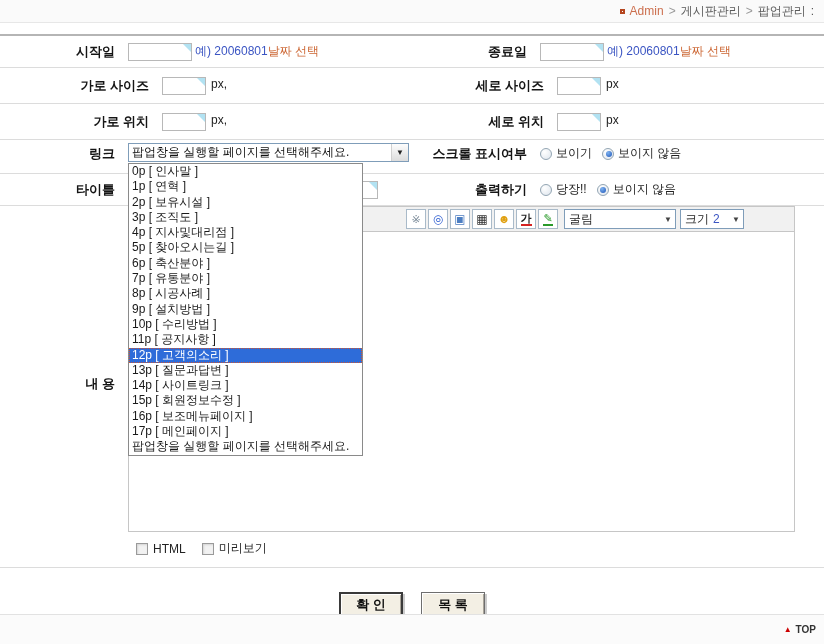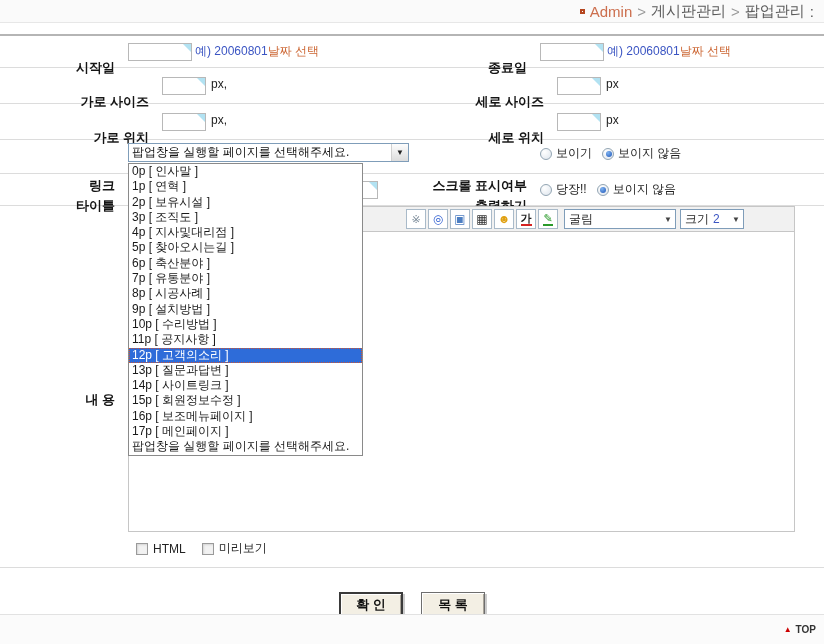--- a/index.html
+++ b/index.html
@@ -3,33 +3,33 @@
 <meta charset="utf-8">
 <style>
   * { margin:0; padding:0; box-sizing:border-box; }
   html,body { width:824px; height:644px; background:#fff; overflow:hidden;
     font-family:"Liberation Sans","DejaVu Sans",sans-serif; }
   .page { position:relative; width:824px; height:644px; background:#fff; }
 
   
   .topbar { height:23px; background:#fafafa; border-bottom:1px solid #e7e7e7;
     display:flex; justify-content:flex-end; align-items:center; padding-right:10px;
-    font-size:15px; color:#666; }
+    font-size:12px; color:#666; }
   .crumb { display:flex; align-items:center; gap:5px; }
   .bullet { display:inline-block; width:5px; height:5px; border:2px solid #b5461f; background:#fff; }
   .crumb-admin { color:#cc6f4e; text-decoration:none; }
   .crumb-sep { color:#999; }
   .crumb-txt { color:#5a5a5a; }
 
   
   .formtable { margin-top:11px; border-top:2px solid #b5b5b5; }
   .frow { display:flex; border-bottom:1px solid #dcdcdc; align-items:center; }
   .half { width:50%; display:flex; align-items:center; }
   .flabel { width:115px; flex-shrink:0; text-align:right; font-weight:bold;
-    font-size:13px; color:#151515; letter-spacing:0;margin-top:32px; }
+    font-size:13px; color:#151515; letter-spacing:0; }
   .ffield { margin-left:13px; display:flex; font-size:12px; color:#222; }
   .h32{height:32px;} .h36{height:36px;padding-left:34px;} .h34{height:34px;}
 
   .input-wrap { position:relative; display:inline-block; line-height:0; }
   .input-wrap::after { content:''; position:absolute; top:1px; right:1px;
     border-top:8px solid #b2e2f2; border-left:8px solid transparent; }
   input.ti { border:1px solid #b8b8b8; height:18px; font-size:12px; padding:0 3px;
     font-family:inherit; }
   .w64{width:64px;} .w44{width:44px;} .w250{width:250px;}
   .hint { color:#3b55c3; margin-left:3px; white-space:nowrap; }

